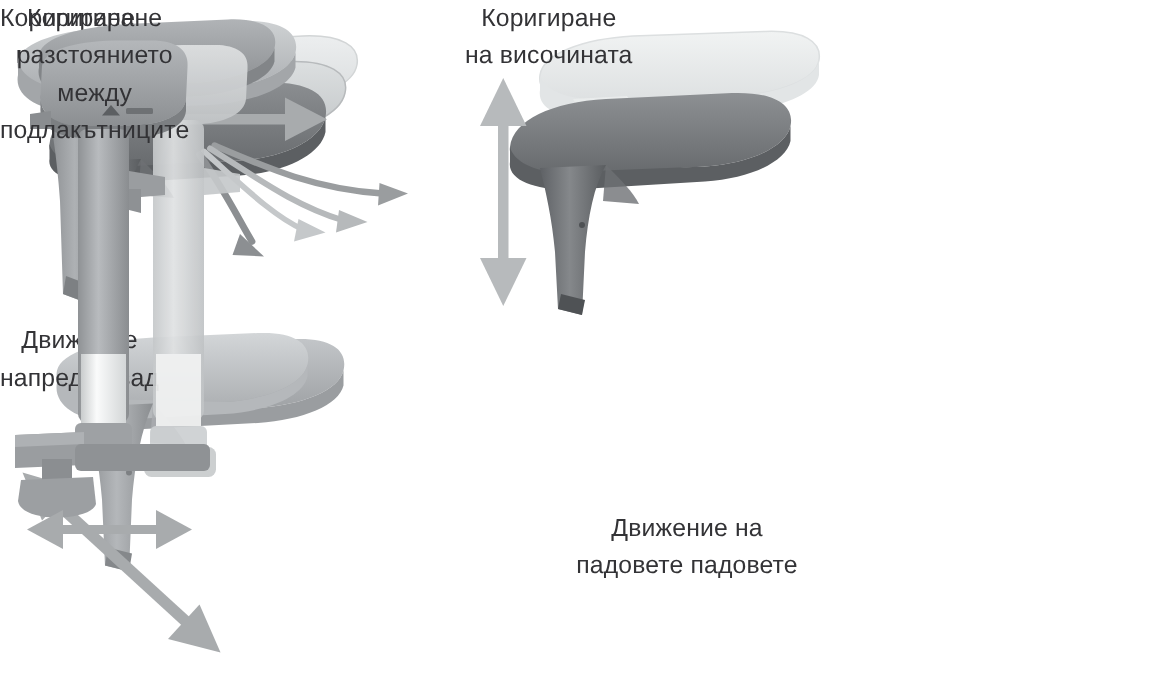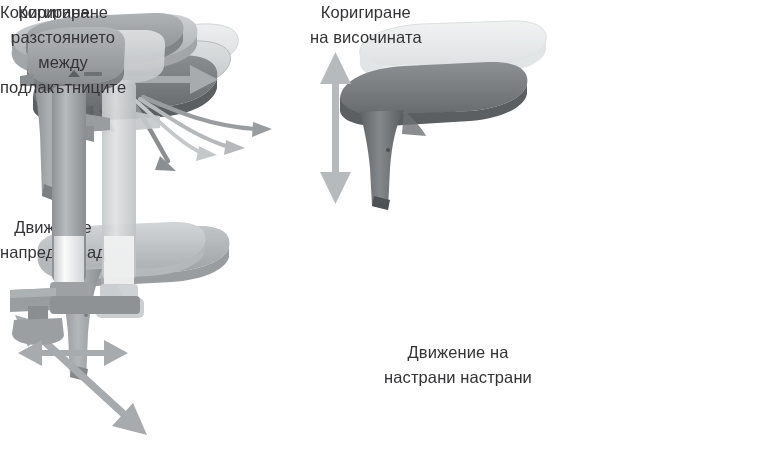--- a/index.html
+++ b/index.html
@@ -243,21 +243,21 @@
       <circle cx="58" cy="96" r="2.2" fill="#74777a"></circle>
     </g>
 
     <g>
       <rect x="112" y="76" width="90" height="7" fill="#a8abad"></rect>
       <path d="M96 79.5 L124 65 L124 94 Z" fill="#a8abad"></path>
       <path d="M218 79.5 L190 65 L190 94 Z" fill="#a8abad"></path>
     </g>
   </svg>
   <div class="caption" id="cap-pads">Движение на
-настрани настрани</div>
+падовете падовете</div>
 </div>
 
 <div class="panel" id="panel-width">
   <svg class="art" width="193" height="456" viewBox="0 0 193 456">
     <defs>
       <linearGradient id="g-col-dark" x1="0" y1="0" x2="1" y2="0">
         <stop offset="0" stop-color="#8f9295"></stop>
           <stop offset="0.4" stop-color="#b8bbbe"></stop>
         <stop offset="1" stop-color="#8a8d90"></stop>
       </linearGradient>

